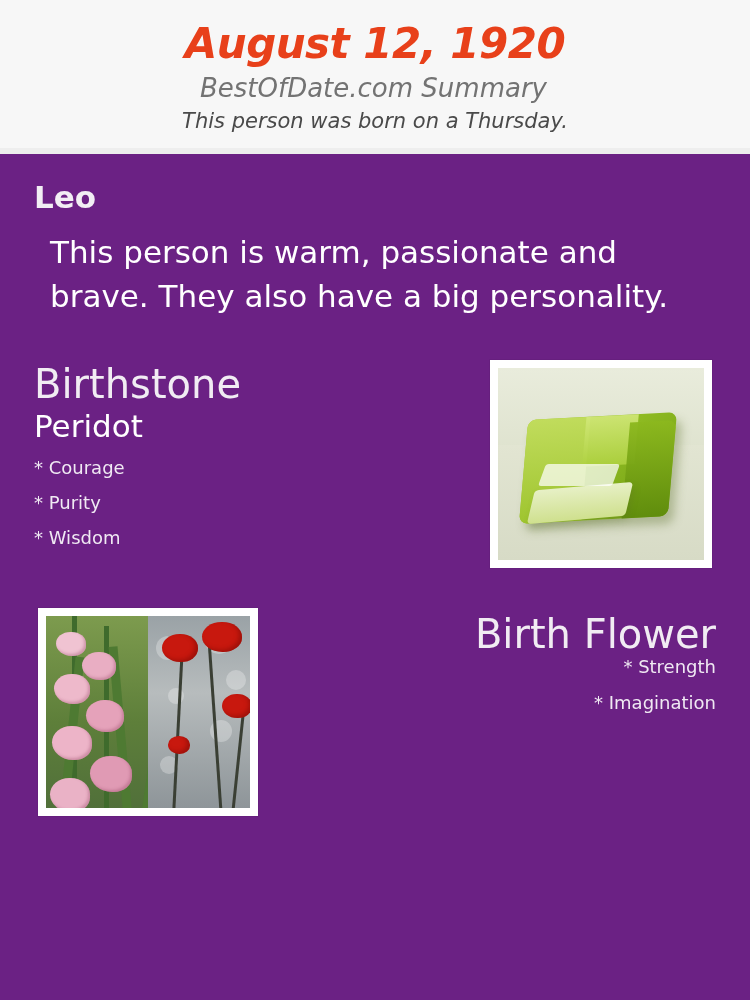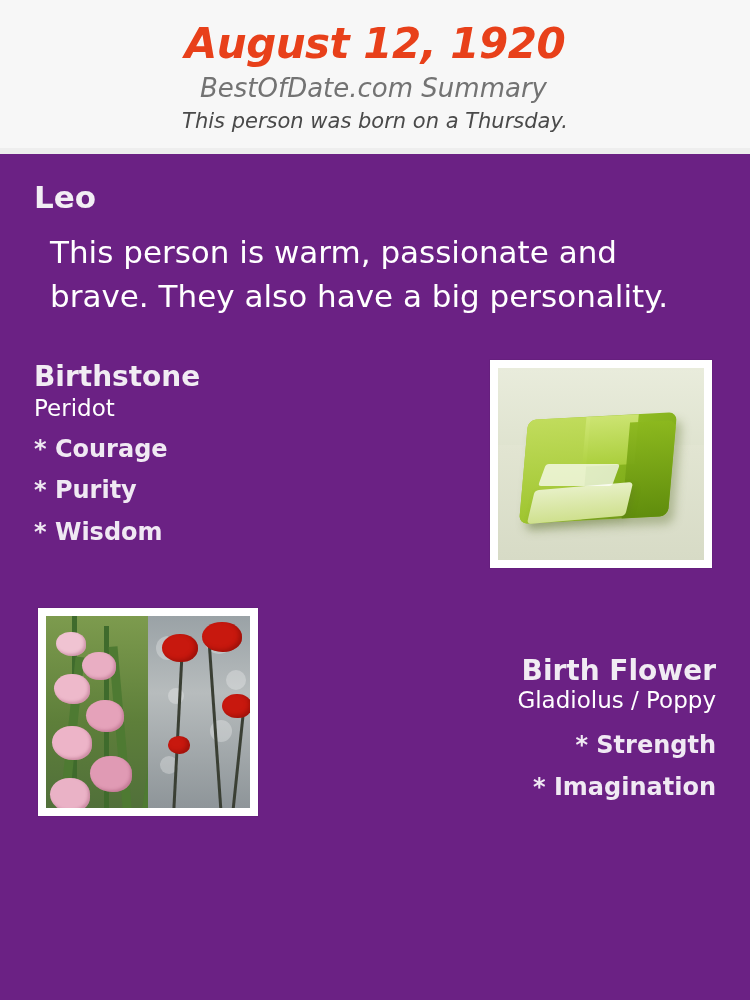--- a/index.html
+++ b/index.html
@@ -86,38 +86,37 @@
     margin-top: 42px;
     display: flex;
     align-items: flex-start;
     justify-content: space-between;
   }
   .stone-text {
     flex: 0 0 auto;
     padding-top: 2px;
   }
   .block-title {
-    font-size: 28px;
-    font-weight: bold;
+    font-size: 40px;
+    font-weight: normal;
     color: #f1ecf3;
     margin: 0 0 2px 0;
     line-height: 1.1;
   }
   .block-value {
-    font-size: 23px;
+    font-size: 31px;
     color: #ffffff;
     margin: 0 0 12px 0;
     line-height: 1.2;
   }
   .trait {
-    font-size: 24px;
+    font-size: 18px;
     color: #f0e9f3;
     margin: 0 0 13px 0;
     line-height: 1.2;
-    font-weight: bold;
   }
 
   .photo-frame {
     background: #ffffff;
     padding: 8px;
     box-sizing: border-box;
     box-shadow: 0 0 0 1px rgba(0,0,0,0.04);
   }
   .stone-frame {
     width: 222px;
@@ -261,21 +260,20 @@
     position: absolute;
     border-radius: 50%;
     background: rgba(255,255,255,0.28);
   }
 
   .flower-text {
     flex: 1 1 auto;
     text-align: right;
     padding-left: 26px;
     padding-top: 4px;
-    margin-top: 44px;
   }
   .flower-text .block-title { margin-bottom: 0; }
   .flower-text .block-value { margin-bottom: 16px; }
   .flower-text .trait { margin-bottom: 14px; }
 </style>
 </head>
 <body>
 
 <div class="page">
 
@@ -353,20 +351,19 @@
             <div class="poppy" style="left:54px; top:6px; width:40px; height:30px;"></div>
             <div class="poppy" style="left:74px; top:78px; width:30px; height:24px;"></div>
             <div class="poppy" style="left:20px; top:120px; width:22px; height:18px;"></div>
           </div>
 
         </div>
       </div>
 
       <div class="flower-text">
         <div class="block-title">Birth Flower</div>
-        <div class="block-value">Gladiolus / Poppy</div>
         <div class="trait">* Strength</div>
         <div class="trait">* Imagination</div>
       </div>
     </div>
 
   </div>
 </div>
 
 </body></html>

